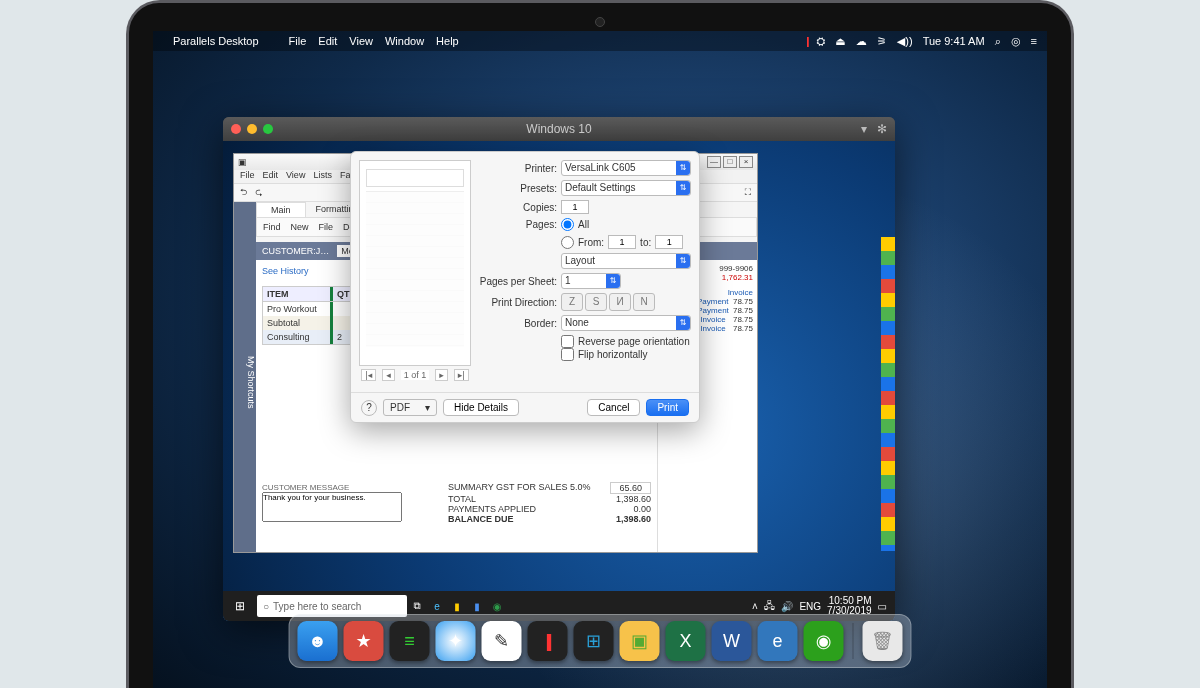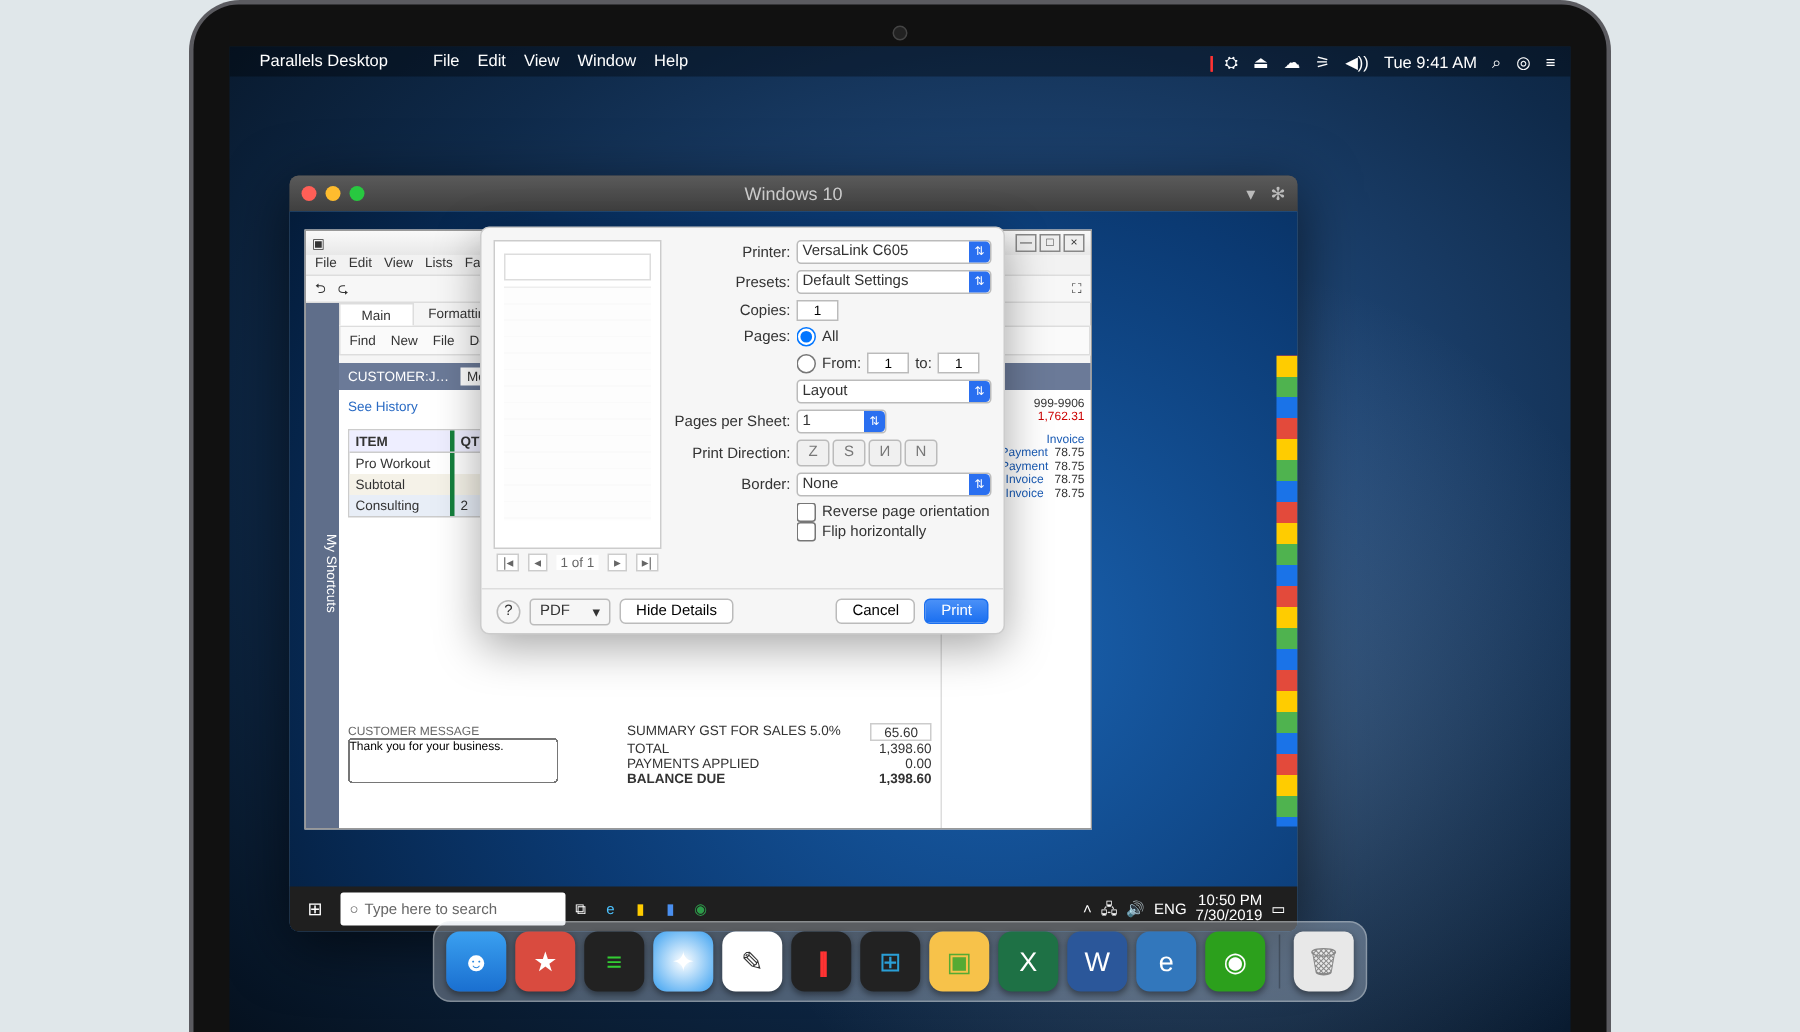--- a/index.html
+++ b/index.html
@@ -21,21 +21,21 @@
 .mac-menubar .spacer { flex: 1; }
 .mac-menubar .right span { margin-left: 7px; }
 .red-bars { color: #ff3333; letter-spacing: -3px; font-weight: 700; }
 
 
 .dock { position: absolute; bottom: 20px; left: 50%; transform: translateX(-50%); height: 54px; padding: 4px 8px; background: rgba(200,210,220,.35); border: 1px solid rgba(255,255,255,.3); border-radius: 12px; display: flex; align-items: center; gap: 6px; z-index: 30; }
 .dock .ico { width: 40px; height: 40px; border-radius: 9px; display: flex; align-items: center; justify-content: center; font-size: 18px; color: #fff; background: #888; box-shadow: 0 2px 4px rgba(0,0,0,.4); }
 .dock .sep { width: 1px; height: 36px; background: rgba(0,0,0,.25); margin: 0 3px; }
 
 
-.vm-window { position: absolute; left: 40px; top: 86px; width: 672px; height: 504px; background: #4a4a4a; border-radius: 6px; box-shadow: 0 10px 40px rgba(0,0,0,.6); overflow: hidden; z-index: 20; }
+.vm-window { position: absolute; left: 70px; top: 86px; width: 672px; height: 504px; background: #4a4a4a; border-radius: 6px; box-shadow: 0 10px 40px rgba(0,0,0,.6); overflow: hidden; z-index: 20; }
 .vm-titlebar { height: 24px; background: linear-gradient(#5a5a5a,#3f3f3f); display: flex; align-items: center; padding: 0 8px; color: #ccc; font-size: 12px; position: relative; }
 .traffic { display: flex; gap: 6px; }
 .traffic span { width: 10px; height: 10px; border-radius: 50%; }
 .tl-close { background: #ff5f57; } .tl-min { background: #febc2e; } .tl-max { background: #28c840; }
 .vm-title { position: absolute; left: 50%; transform: translateX(-50%); }
 .vm-title-actions { margin-left: auto; color: #bbb; display:flex; gap:10px; }
 .vm-body { position: absolute; top: 24px; left: 0; right: 0; bottom: 0; background: #2b78c5; }
 
 
 .win-desktop { position: absolute; inset: 0; background: radial-gradient(circle at 70% 60%, #1a62b0 0%, #0b3a73 55%, #041c3a 100%); }

